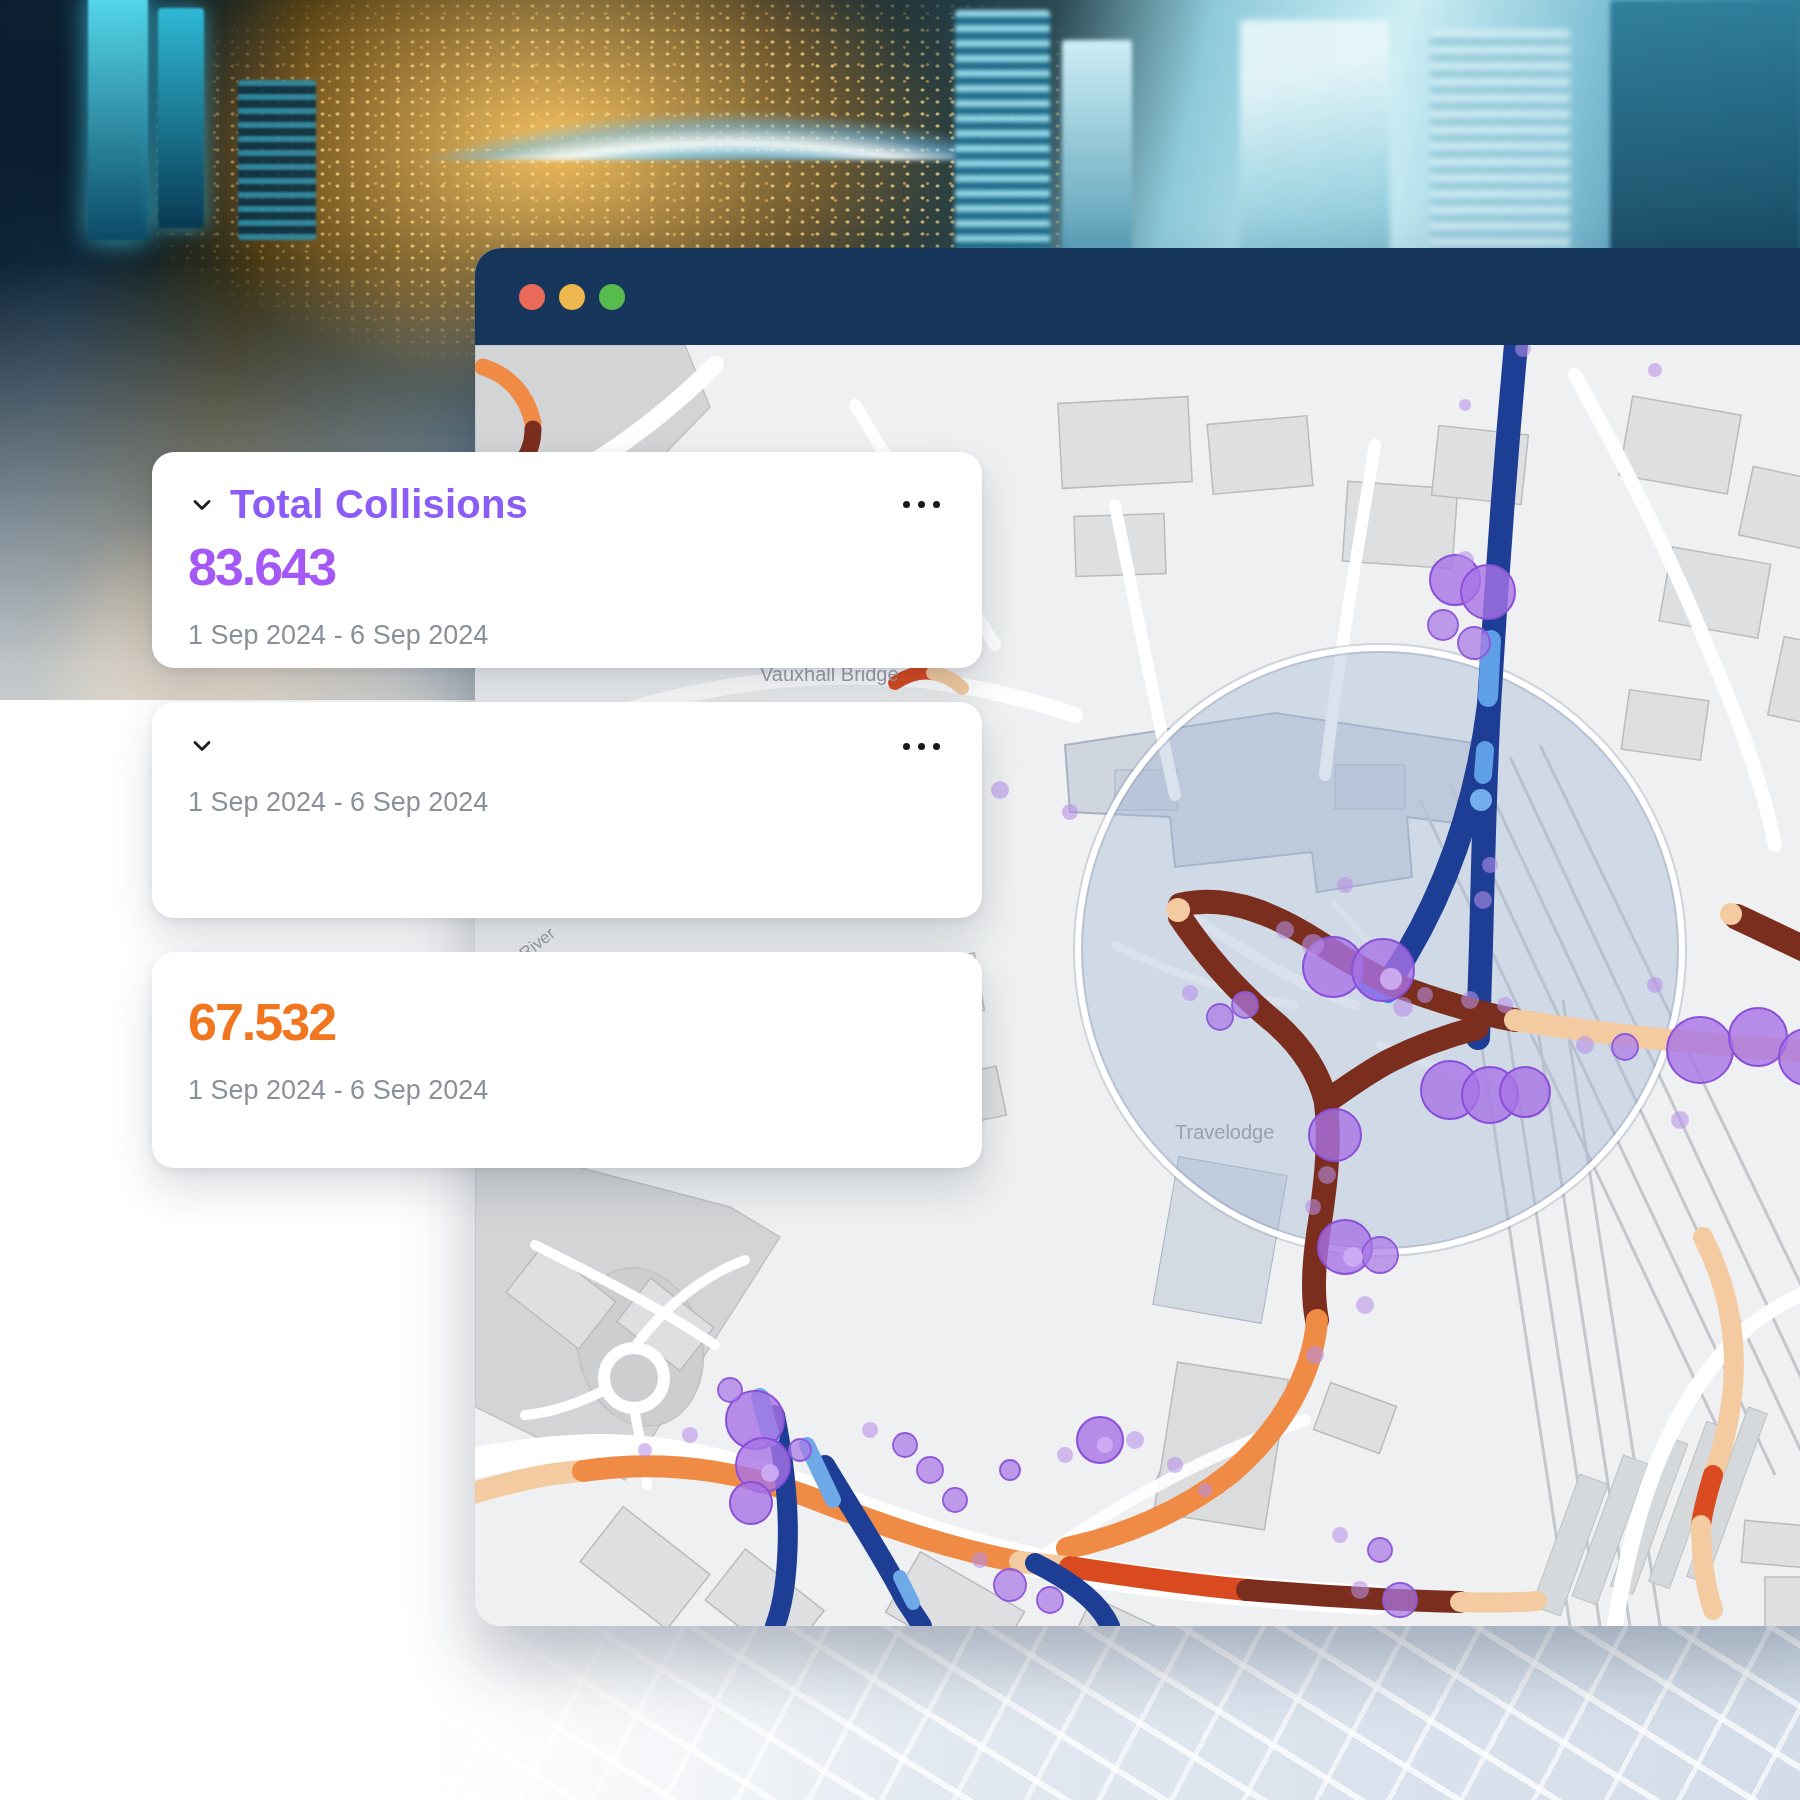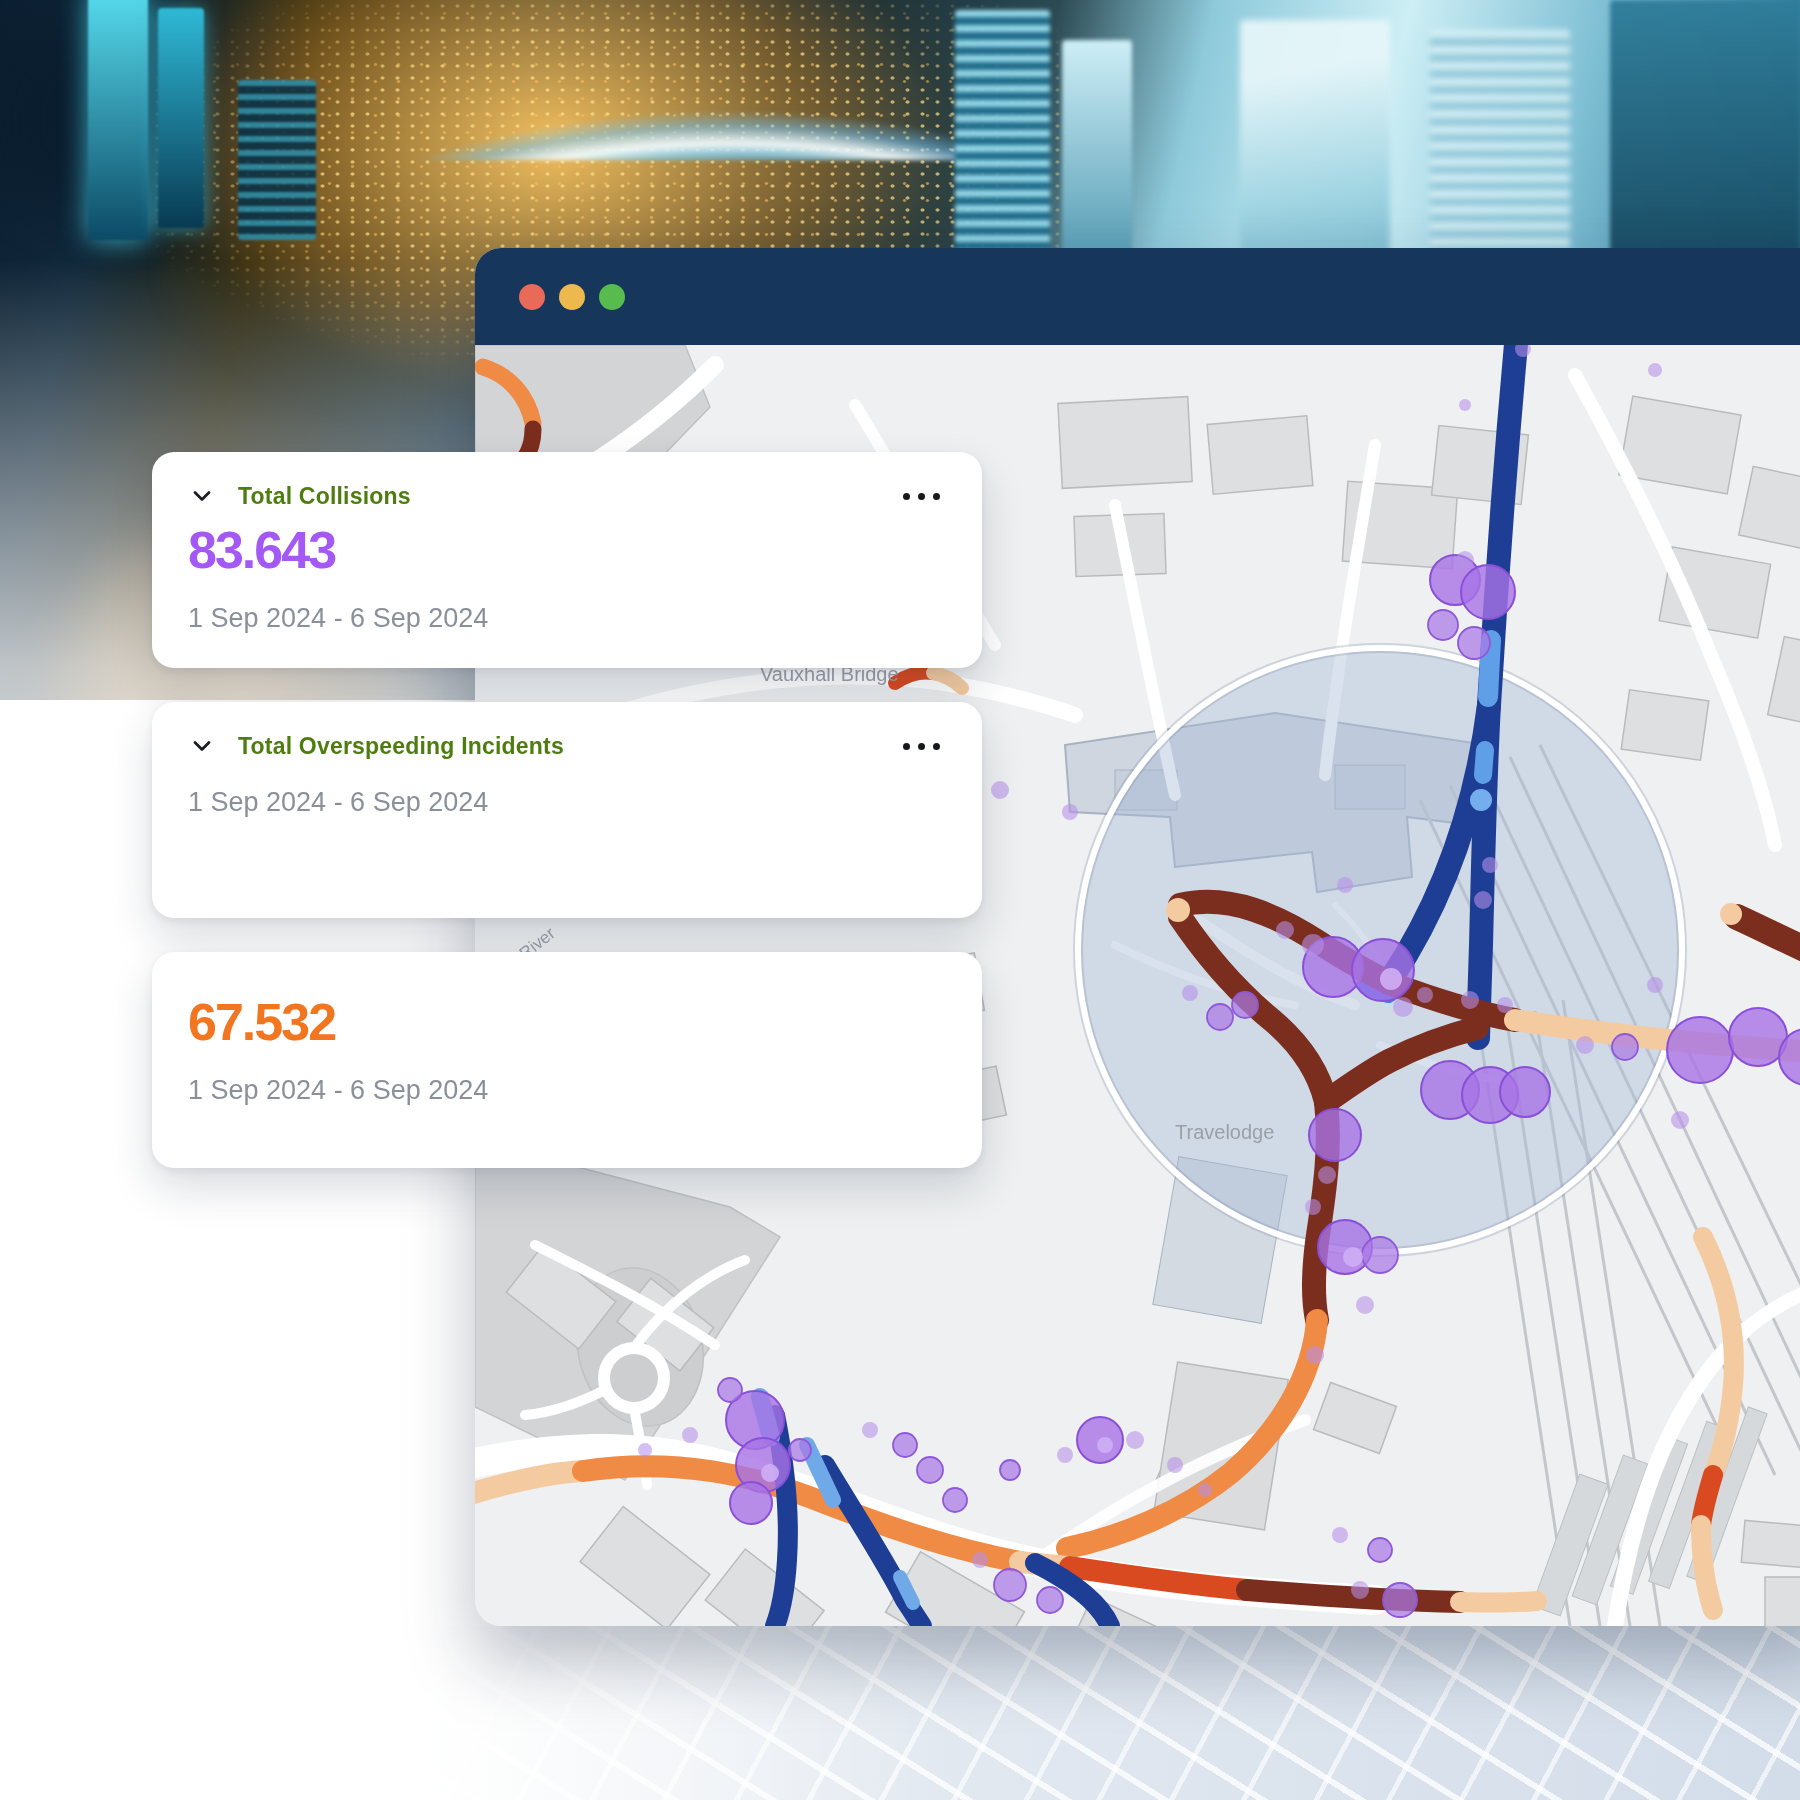--- a/index.html
+++ b/index.html
@@ -37,21 +37,21 @@
   .titlebar{position:relative;height:97px;display:flex;align-items:center;padding-left:44px;}
   .traffic-lights{display:flex;gap:14px;}
   .traffic-lights span{width:26px;height:26px;border-radius:50%;display:block;}
   .map-area{position:relative;width:1360px;height:1281px;}
   svg text{font-family:"Liberation Sans",sans-serif;}
 
   
   .card{position:absolute;left:152px;width:830px;height:216px;background:#fff;border-radius:22px;box-shadow:0 20px 44px rgba(25,35,60,.16),0 3px 8px rgba(25,35,60,.07);padding:30px 40px 0 36px;box-sizing:border-box;z-index:5;}
   .card-head{display:flex;align-items:center;}
   .chev{width:28px;height:28px;flex:0 0 auto;}
-  .card-title{margin-left:22px;font-size:23px;font-weight:700;color:#4d7c0f;letter-spacing:.2px;}
+  .card-title{margin-left:14px;font-size:40px;font-weight:700;color:#8b5cf6;letter-spacing:.2px;}
   .menu-dots{margin-left:auto;display:flex;gap:8px;align-items:center;padding:6px 2px;cursor:pointer;}
   .menu-dots i{width:7px;height:7px;border-radius:50%;background:#17191c;display:block;}
   .card-value{margin-top:14px;font-size:52px;font-weight:700;letter-spacing:-2px;line-height:1;}
   .card-date{margin-top:27px;font-size:27px;color:#8a9099;}
 </style>
 </head>
 <body>
 
 <div class="stage">
 
@@ -330,21 +330,20 @@
     </div>
     <div class="card-value" style="color: rgb(164, 88, 245);">83.643</div>
     <div class="card-date">1 Sep 2024 - 6 Sep 2024</div>
   </div>
 
   <div class="card" style="top:702px">
     <div class="card-head">
       <svg class="chev" viewBox="0 0 24 24">
           <polyline points="6,9 12,15 18,9" fill="none" stroke="#1b1d20" stroke-width="2.4" stroke-linecap="round" stroke-linejoin="round"></polyline>
         </svg>
-      <span class="card-title">Total Overspeeding Incidents</span>
       <span class="menu-dots">
           <i></i>
           <i></i>
           <i></i>
         </span>
     </div>
     <div class="card-date">1 Sep 2024 - 6 Sep 2024</div>
   </div>
 
   <div class="card" style="top:952px">

